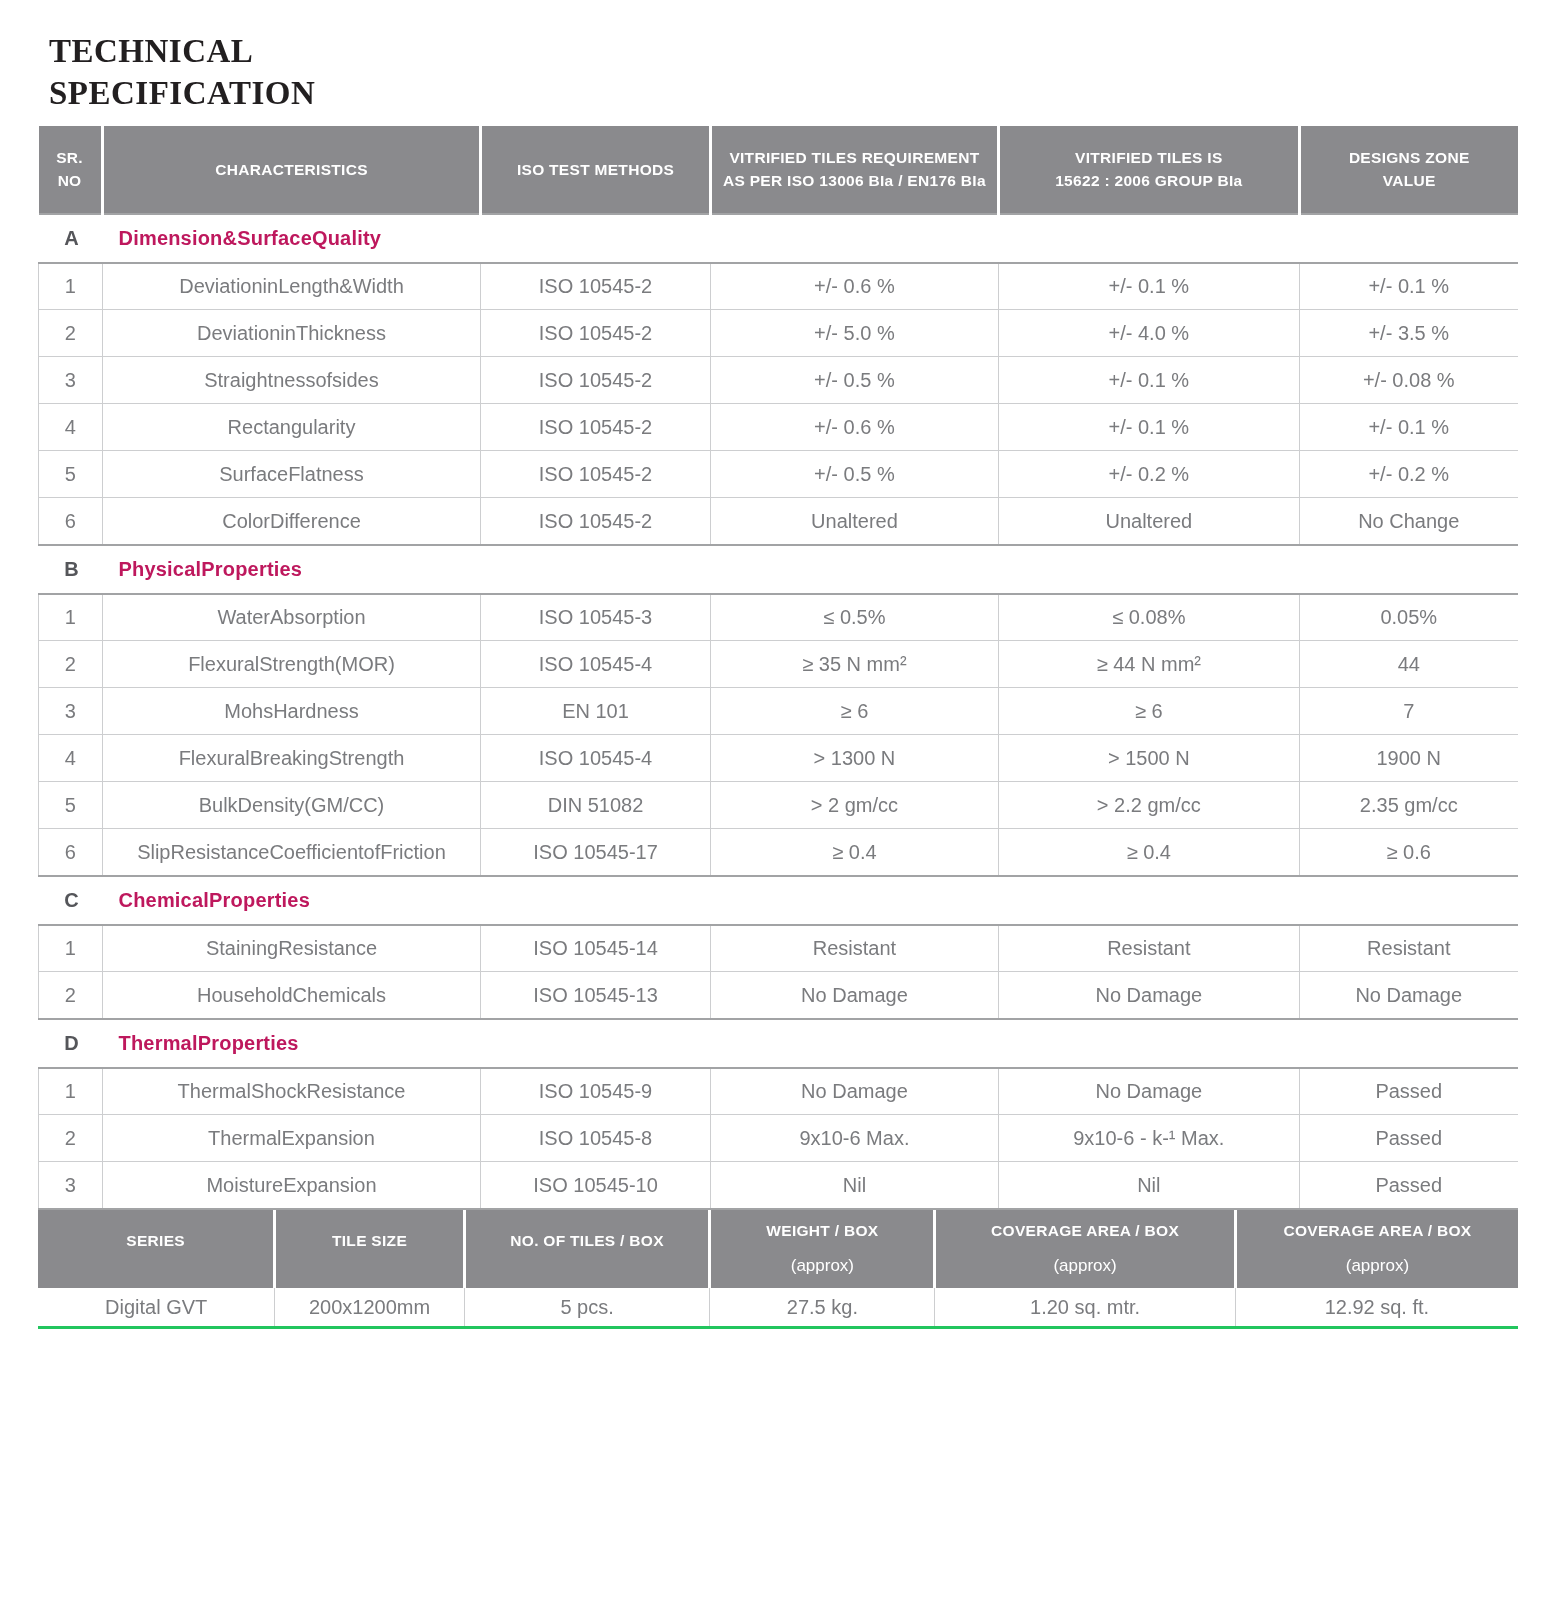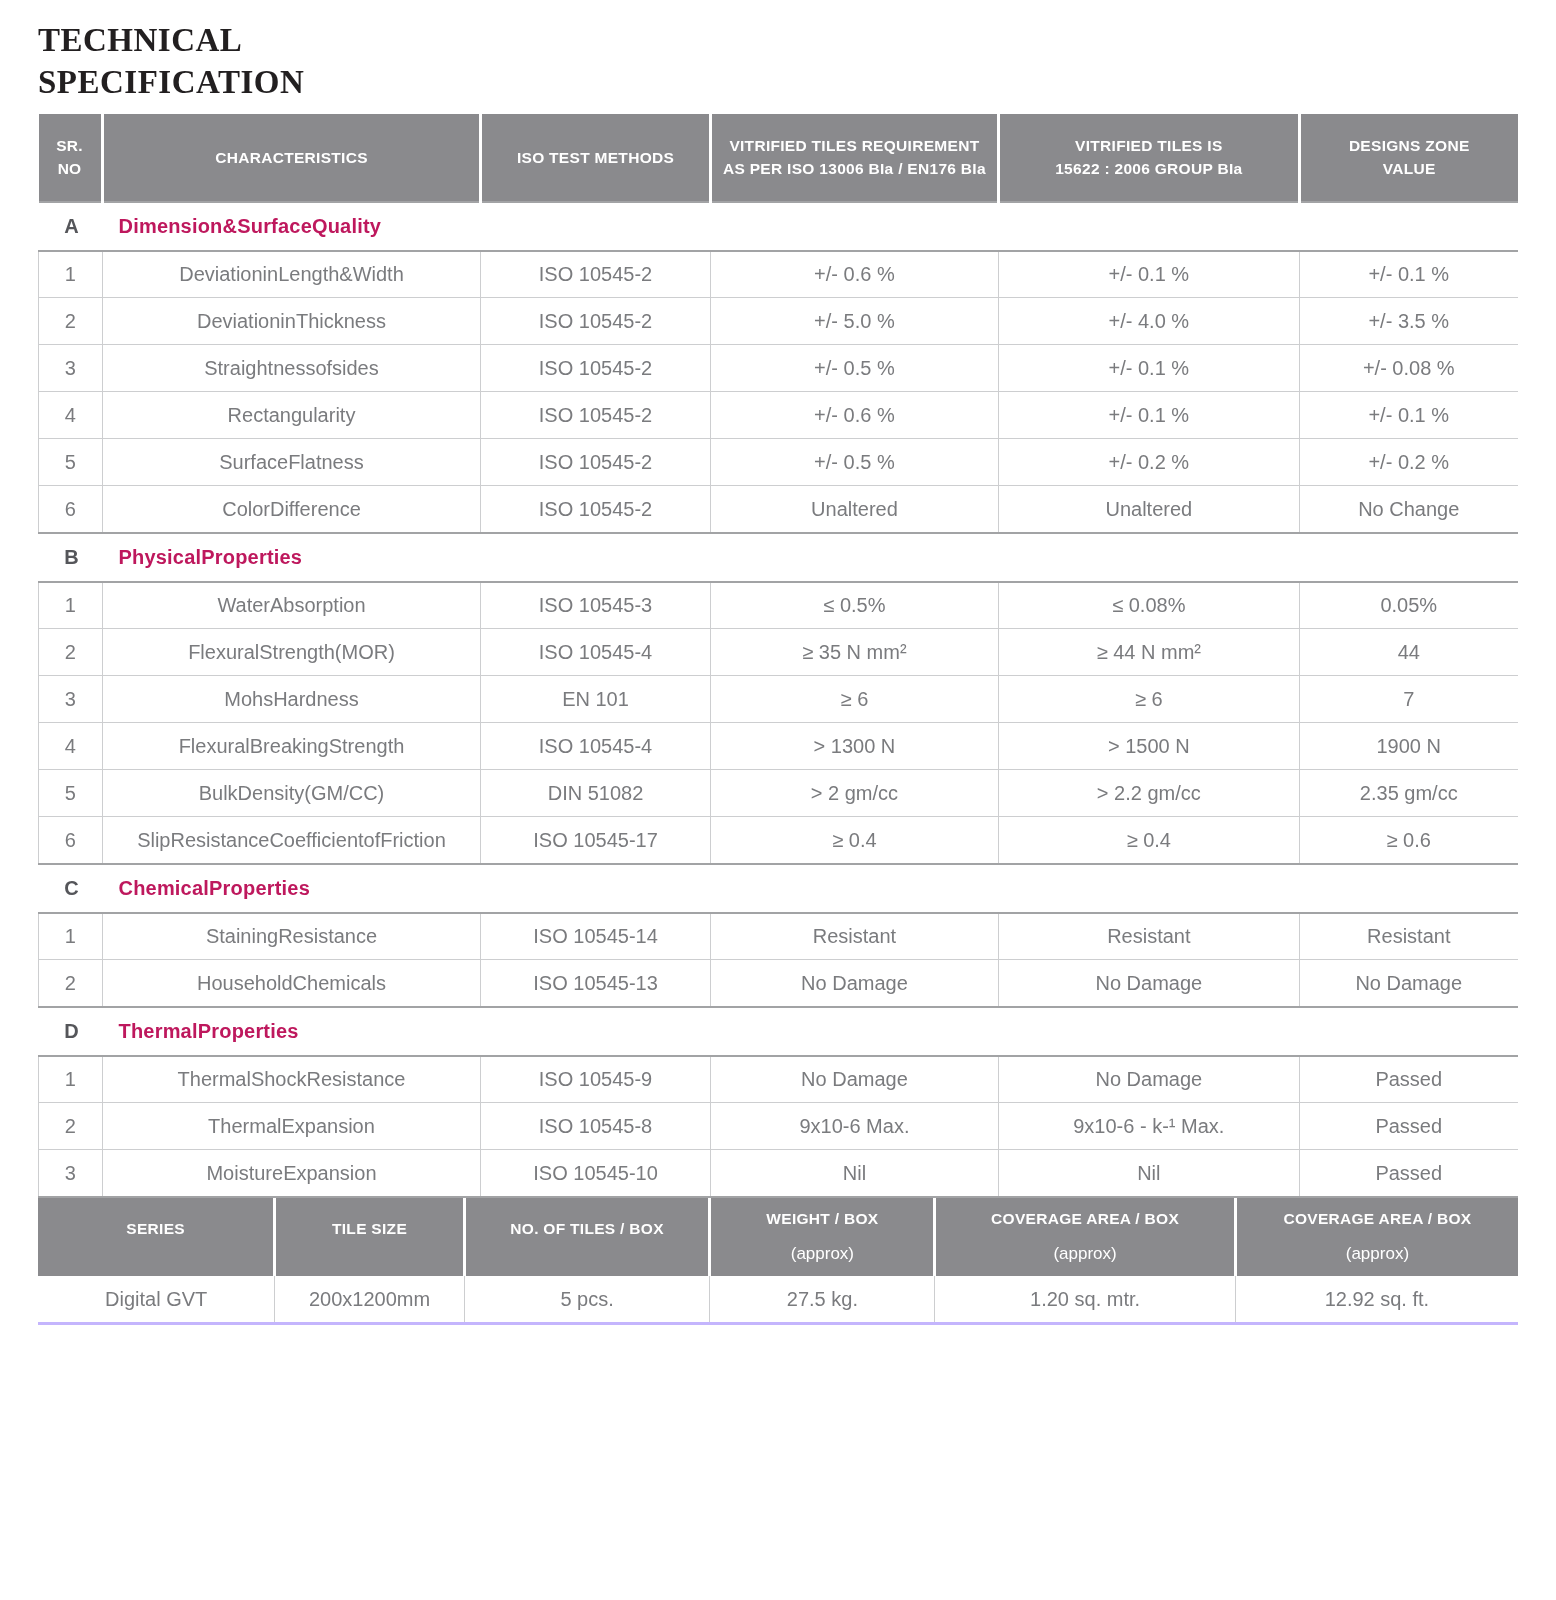--- a/index.html
+++ b/index.html
@@ -15,21 +15,21 @@
     background:#ffffff;
   }
   .doc-title {
     font-family:"Liberation Serif","DejaVu Serif",serif;
     font-weight:bold;
     font-size:33px;
     line-height:1.27;
     color:#221f20;
     letter-spacing:0.5px;
     white-space:pre-line;
-    margin:0;
+    margin:11px;
   }
   .doc-title.packing { margin-top:118px; margin-bottom:42px; }
 
   
   table.spec {
     width:100%;
     border-collapse:collapse;
     table-layout:fixed;
     margin-top:10px;
   }
@@ -93,27 +93,27 @@
     height:78px;
     box-sizing:border-box;
     vertical-align:middle;
     padding:4px;
     border-right:3px solid #ffffff;
   }
   table.pack thead th:last-child { border-right:none; }
   .pk-label { font-weight:bold; font-size:15.5px; letter-spacing:0.3px; }
   .pk-sub   { font-weight:normal; font-size:17px; margin-top:16px; }
   table.pack tbody td {
-    height:48px;
+    height:40px;
     box-sizing:border-box;
     font-size:20px;
     color:#7a7b7e;
     text-align:center;
     vertical-align:middle;
-    border-bottom:3px solid #c4b5fd;
+    border-bottom:3px solid #22c55e;
   }
   table.pack tbody td + td { border-left:1px solid #cdced0; }
 </style>
 </head>
 <body>
 
 <div class="page">
 
   <h1 class="doc-title">TECHNICAL
 SPECIFICATION</h1>

